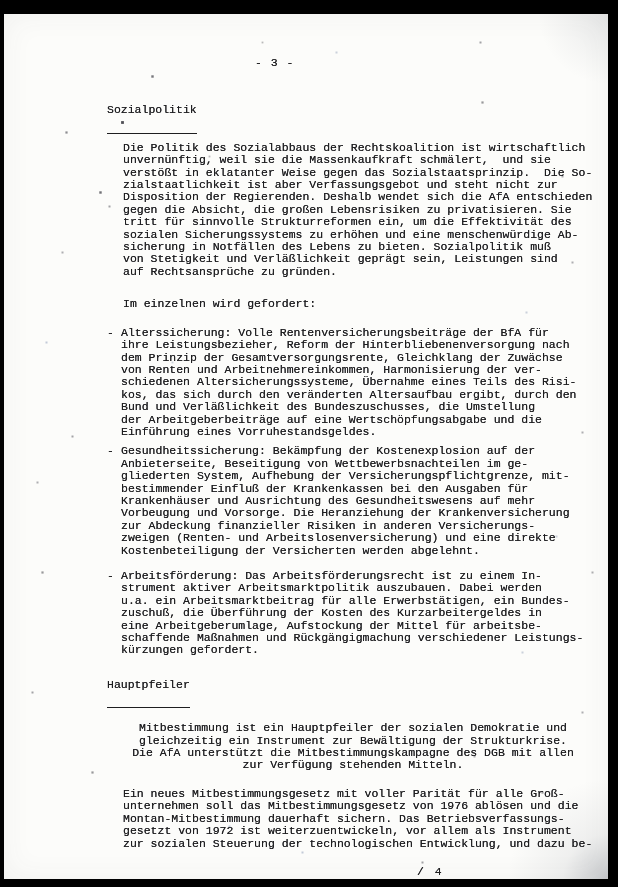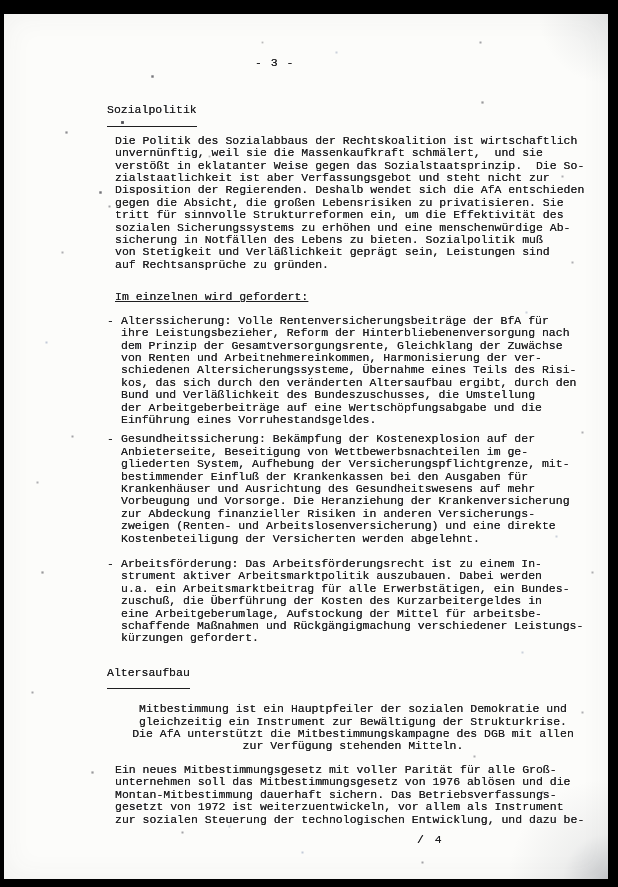--- a/index.html
+++ b/index.html
@@ -85,25 +85,25 @@
     margin: 0 0 0 148px;
     letter-spacing: 1px;
   }
   .heading {
     display: block;
     width: fit-content;
     margin: 35px 0 0 0;
     font-size: 11.5px;
     font-weight: normal;
     border-bottom: 1px solid #1e1e20;
-    padding-bottom: 9px;
-  }
-  .para { margin: 8px; }
+    padding-bottom: 16px;
+  }
+  .para { margin: 16px; }
   .p-intro   { margin-top: 8px; }
-  .demands-intro { margin-top: 20px; text-decoration: underline; }
+  .demands-intro { margin-top: 20px; }
   .bullet {
     display: flex;
     align-items: flex-start;
   }
   .b1 { margin-top: 11px; }
   .b2 { margin-top: 7px; }
   .b3 { margin-top: 13px; }
   .marker {
     flex: none;
     width: 14px;
@@ -173,21 +173,21 @@
         <span class="marker">-</span>
         <span class="btext pre">Arbeitsförderung: Das Arbeitsförderungsrecht ist zu einem In-
 strument aktiver Arbeitsmarktpolitik auszubauen. Dabei werden
 u.a. ein Arbeitsmarktbeitrag für alle Erwerbstätigen, ein Bundes-
 zuschuß, die Überführung der Kosten des Kurzarbeitergeldes in
 eine Arbeitgeberumlage, Aufstockung der Mittel für arbeitsbe-
 schaffende Maßnahmen und Rückgängigmachung verschiedener Leistungs-
 kürzungen gefordert.</span>
       </div>
 
-      <div class="heading heading-mitb">Altersaufbau</div>
+      <div class="heading heading-mitb">Hauptpfeiler</div>
 
       <p class="para pre p-m1">Mitbestimmung ist ein Hauptpfeiler der sozialen Demokratie und
 gleichzeitig ein Instrument zur Bewältigung der Strukturkrise.
 Die AfA unterstützt die Mitbestimmungskampagne des DGB mit allen
 zur Verfügung stehenden Mitteln.</p>
 
       <p class="para pre p-m2">Ein neues Mitbestimmungsgesetz mit voller Parität für alle Groß-
 unternehmen soll das Mitbestimmungsgesetz von 1976 ablösen und die
 Montan-Mitbestimmung dauerhaft sichern. Das Betriebsverfassungs-
 gesetzt von 1972 ist weiterzuentwickeln, vor allem als Instrument

